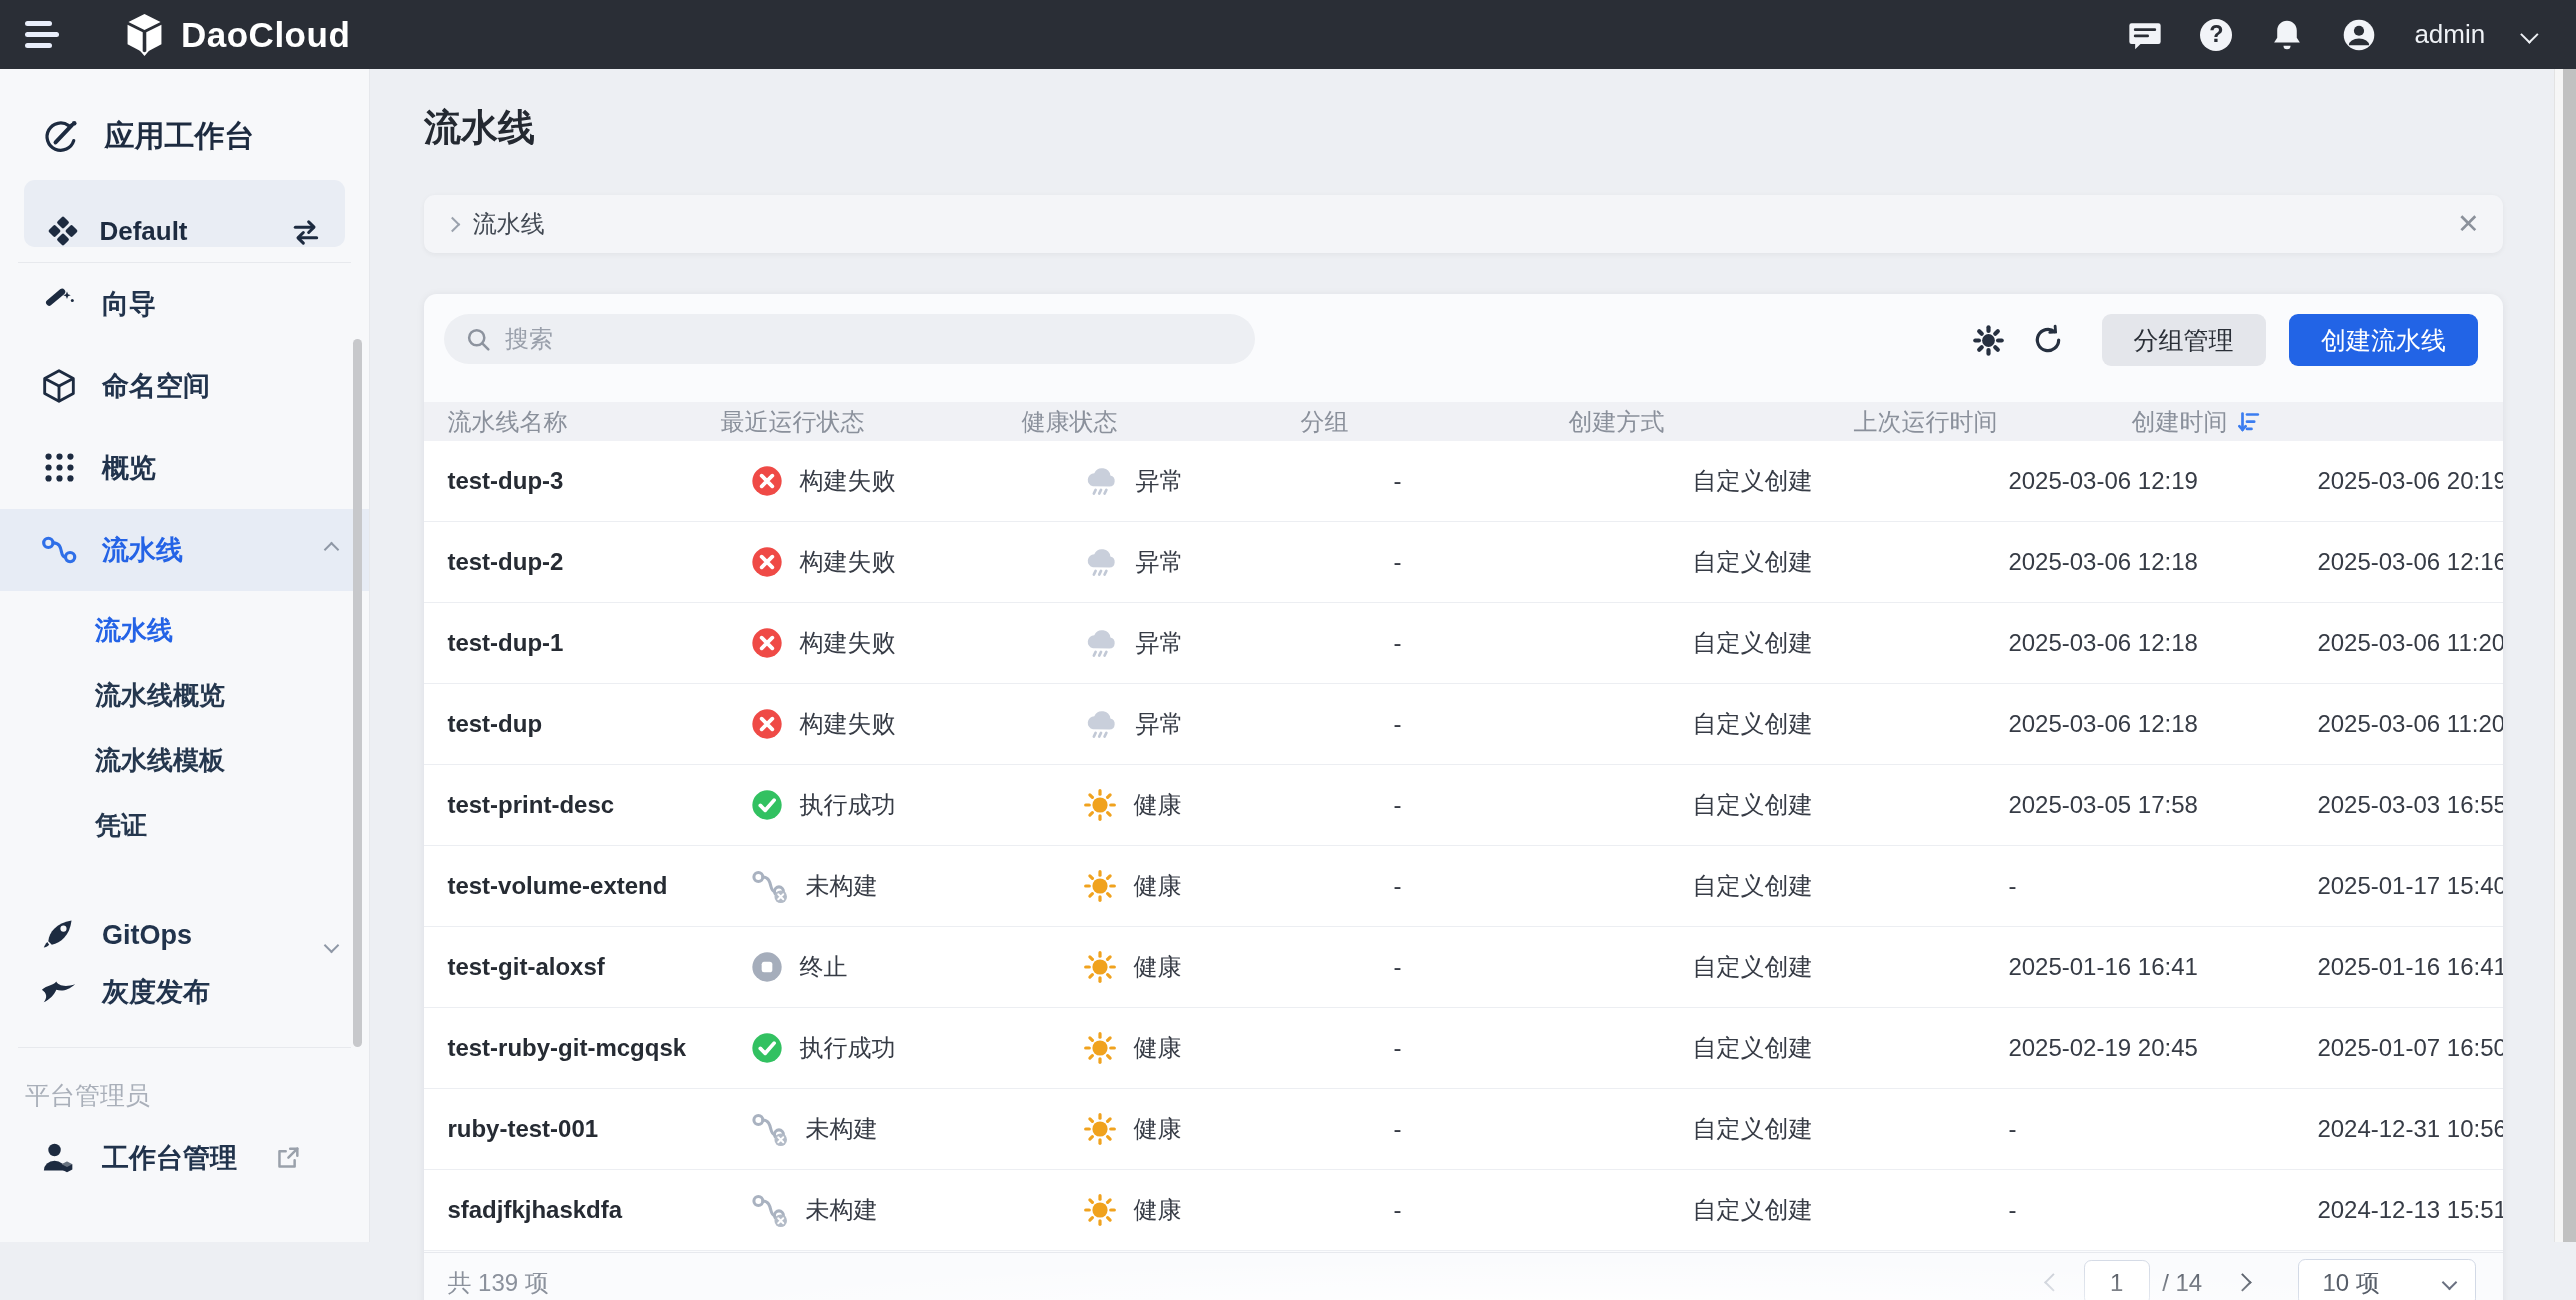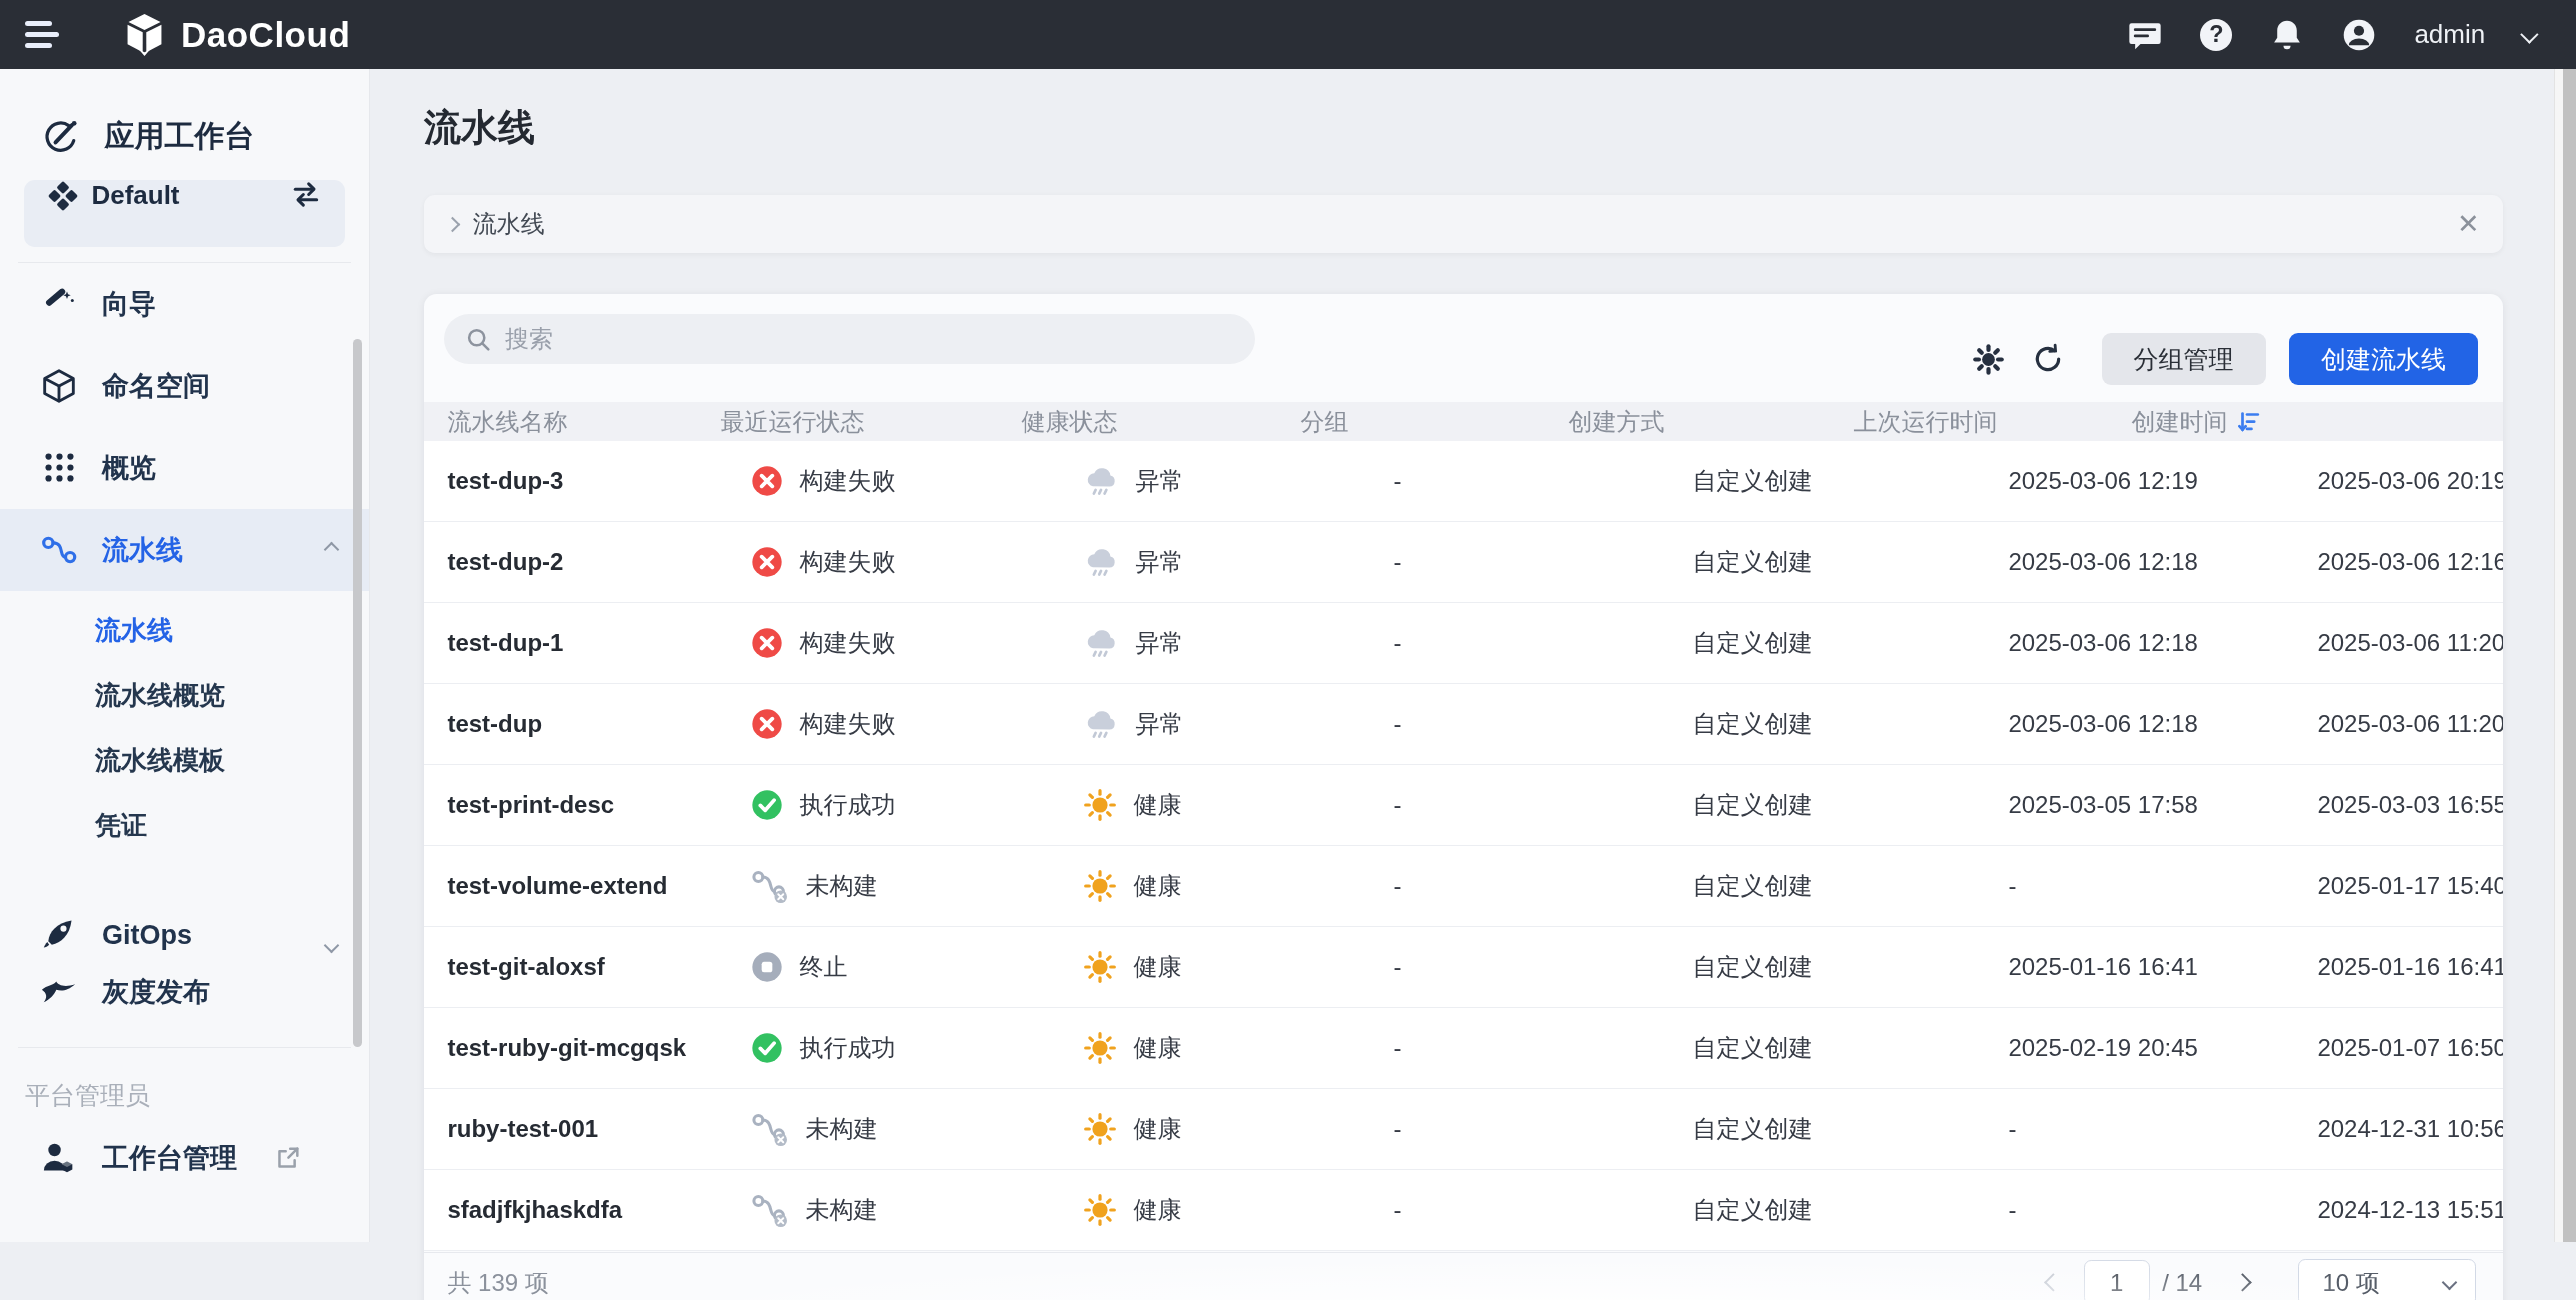--- a/index.html
+++ b/index.html
@@ -28,21 +28,21 @@
   .chev.white { border-color:#eef1f5; }
 
   
   .sidebar { position:absolute; top:69px; left:0; bottom:0; width:370px; background:#f7f8fa;
     border-right:0.9px solid #e6e8ec; z-index:20; }
   .sb-thumb { position:absolute; top:270px; right:7.2px; width:9px; height:708px;
     background:#c7c8cb; border-radius:5.4px; }
   .wb-header { display:flex; align-items:center; gap:23.4px; padding:47px 0 0 41px;
     color:#1d2b40; font-size:30px; font-weight:700;text-align:right; }
   .workspace { margin:23.4px 24px 0; height:67px; background:#e9edf4; border-radius:10.8px;
-    display:flex; align-items:flex-start; gap:12px; padding:0 23.4px; cursor:pointer; }
+    display:flex; align-items:flex-end; gap:20px; padding:0 23.4px; cursor:pointer; }
   .workspace-name { font-size:26px; font-weight:700; color:#1d2b40; }
   .workspace .swap { margin-left:auto; }
   .sb-divider { height:0.9px; background:#e7e9ed; margin:14.4px 18px 0; }
   .nav-item { height:82px; display:flex; align-items:center; gap:25px; padding:0 32px 0 41px;
     font-size:27px; font-weight:600; color:#21334c; cursor:pointer; }
   .nav-item .ic { width:36px; display:flex; justify-content:center; }
   .nav-item .nav-chev { margin-left:auto; border-color:#8f98a6; padding:4.5px; border-width:0 2.7px 2.7px 0; }
   .nav-item.active { background:#e7ecf5; color:#2463e6; }
   .sub-item { height:65px; display:flex; align-items:center; padding-left:95px;
     font-size:26px; font-weight:600; color:#25374e; cursor:pointer; }
@@ -63,21 +63,21 @@
   
   .card { position:relative; margin-top:41px; width:2079px; height:1018px; background:#fafbfd;
     border-radius:12.6px 12.6px 0 0; box-shadow:0 1.8px 9px rgba(31,35,41,.07); overflow:hidden;
     display:flex; flex-direction:column; }
   .toolbar { height:108px; flex:none; display:flex; align-items:flex-start; padding:20px 25px 0 20px; }
   .search-pill { width:811px; height:50px; background:#edeff3; border-radius:25px;
     display:flex; align-items:center; gap:14.4px; padding:0 21.6px; }
   .search-pill input { flex:1; border:none; outline:none; background:transparent;
     font-size:24px; color:#3a3f48; font-family:inherit; }
   .search-pill input::placeholder { color:#9aa0ab; }
-  .toolbar-right { margin-left:auto; display:flex; align-items:flex-end; gap:23.4px;margin-top:19px; }
+  .toolbar-right { margin-left:auto; display:flex; align-items:flex-end; gap:23.4px; }
   .icon-btn { width:36px; height:52px; display:flex; align-items:center; justify-content:center; cursor:pointer; }
   .btn { height:52px; border:none; border-radius:9px; font-size:25px; font-family:inherit;
     cursor:pointer; padding:0 32px; }
   .btn.gray { background:#e4e6eb; color:#2a2f37; margin-left:12.6px; }
   .btn.primary { background:#2264e6; color:#fff; }
 
   .grid { display:grid; grid-template-columns:273px 301px 279px 268px 285px 278px 252px 1fr;
     padding-left:23.4px; align-items:center; }
   .thead { height:39px; flex:none; background:#f0f1f5; color:#8a909b; font-size:24px; }
   .th { display:flex; align-items:center; gap:10.8px; }

